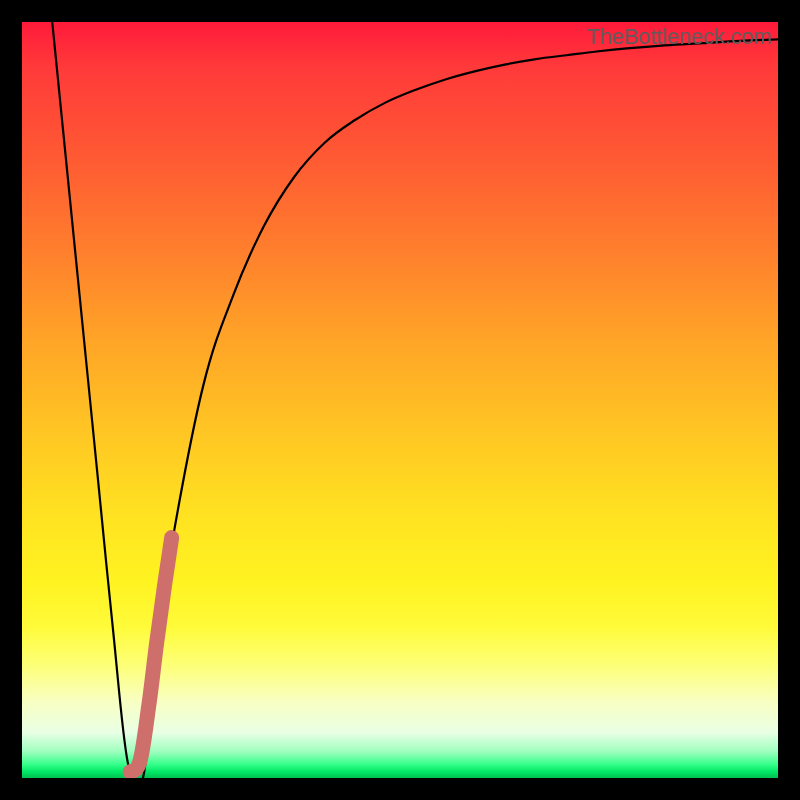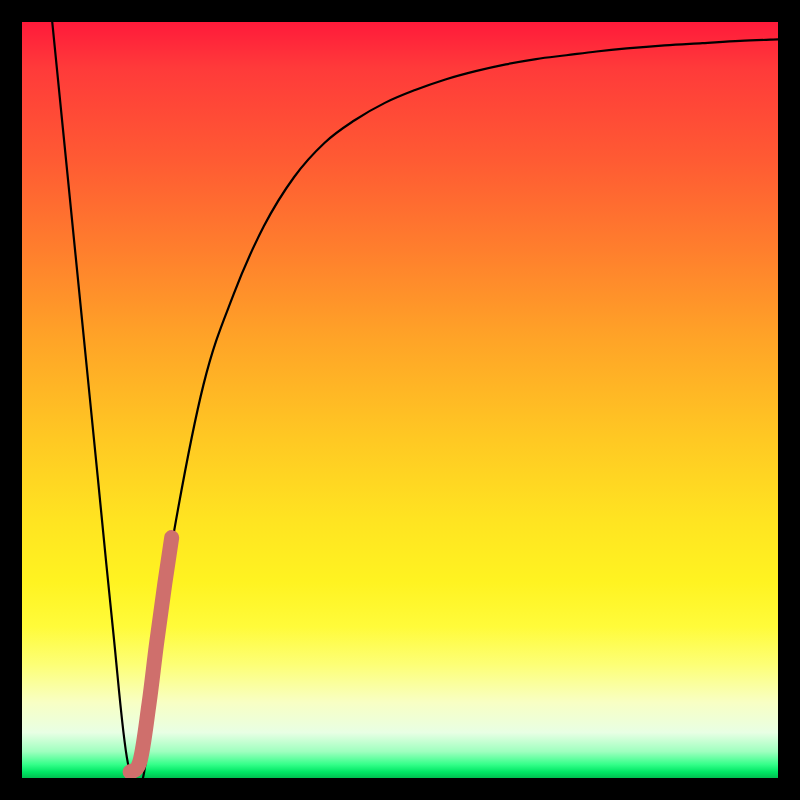--- a/index.html
+++ b/index.html
@@ -73,14 +73,15 @@
 
 <div class="frame">
   <div class="plot">
     <div class="grad1"></div>
 
     <svg class="curve" viewBox="0 0 756 756">
       <path d="M 30.24 0.00 C 32.96 27.22, 39.92 96.77, 45.36 151.20 C 50.80 205.63, 55.04 247.97, 60.48 302.40 C 65.92 356.83, 70.16 399.17, 75.60 453.60 C 81.04 508.03, 85.28 553.09, 90.72 604.80 C 96.16 656.51, 100.40 713.66, 105.84 740.88 C 111.28 768.10, 115.52 777.77, 120.96 756.00 C 126.40 734.23, 130.64 663.47, 136.08 619.92 C 141.52 576.37, 143.04 560.35, 151.20 514.08 C 159.36 467.81, 170.55 406.43, 181.44 362.88 C 192.33 319.33, 200.79 300.74, 211.68 272.16 C 222.57 243.58, 231.03 225.21, 241.92 204.12 C 252.81 183.03, 261.27 169.95, 272.16 154.98 C 283.05 140.01, 291.51 131.17, 302.40 120.96 C 313.29 110.75, 321.75 105.49, 332.64 98.28 C 343.53 91.07, 351.99 86.34, 362.88 80.89 C 373.77 75.45, 382.23 72.26, 393.12 68.04 C 404.01 63.82, 412.47 60.86, 423.36 57.46 C 434.25 54.05, 442.71 51.86, 453.60 49.14 C 464.49 46.42, 472.95 44.51, 483.84 42.34 C 494.73 40.16, 503.19 38.68, 514.08 37.04 C 524.97 35.41, 533.43 34.62, 544.32 33.26 C 555.21 31.90, 563.67 30.71, 574.56 29.48 C 585.45 28.26, 592.55 27.55, 604.80 26.46 C 617.05 25.37, 628.99 24.39, 642.60 23.44 C 656.21 22.48, 666.79 21.98, 680.40 21.17 C 694.01 20.35, 704.59 19.58, 718.20 18.90 C 731.81 18.22, 749.20 17.66, 756.00 17.39" fill="none" stroke="#000000" stroke-width="2.2" stroke-linecap="round" stroke-linejoin="round"></path>
       <path d="M 108.11 749.95 C 109.88 748.05, 114.53 751.62, 117.94 739.37 C 121.34 727.12, 124.01 703.14, 127.01 681.91 C 130.00 660.68, 131.71 643.20, 134.57 621.43 C 137.43 599.66, 140.16 580.00, 142.88 560.95 C 145.61 541.90, 148.46 523.76, 149.69 515.59" fill="none" stroke="#cf6f6c" stroke-width="15" stroke-linecap="round" stroke-linejoin="round"></path>
     </svg>
 
+    <div class="watermark">TheBottleneck.com</div>
   </div>
 </div>
 
 </body></html>

